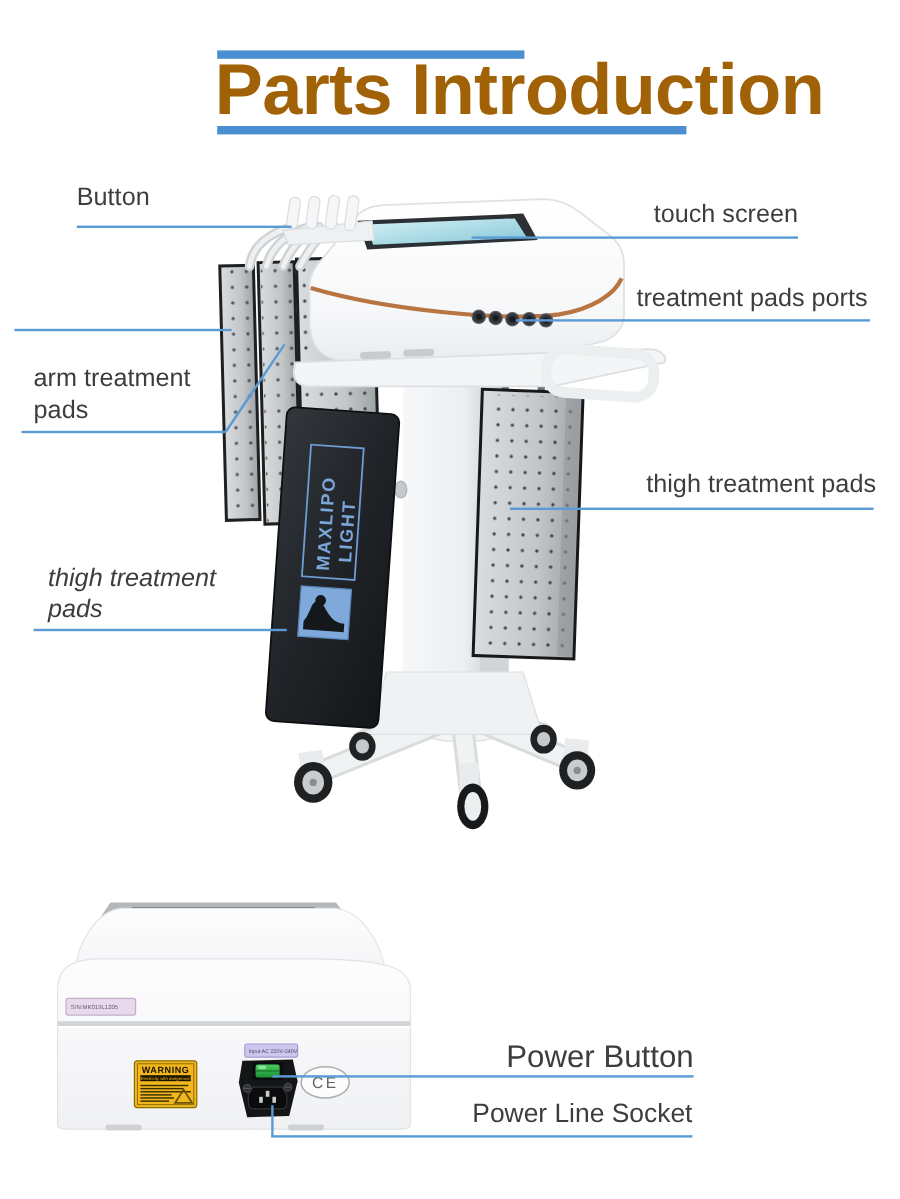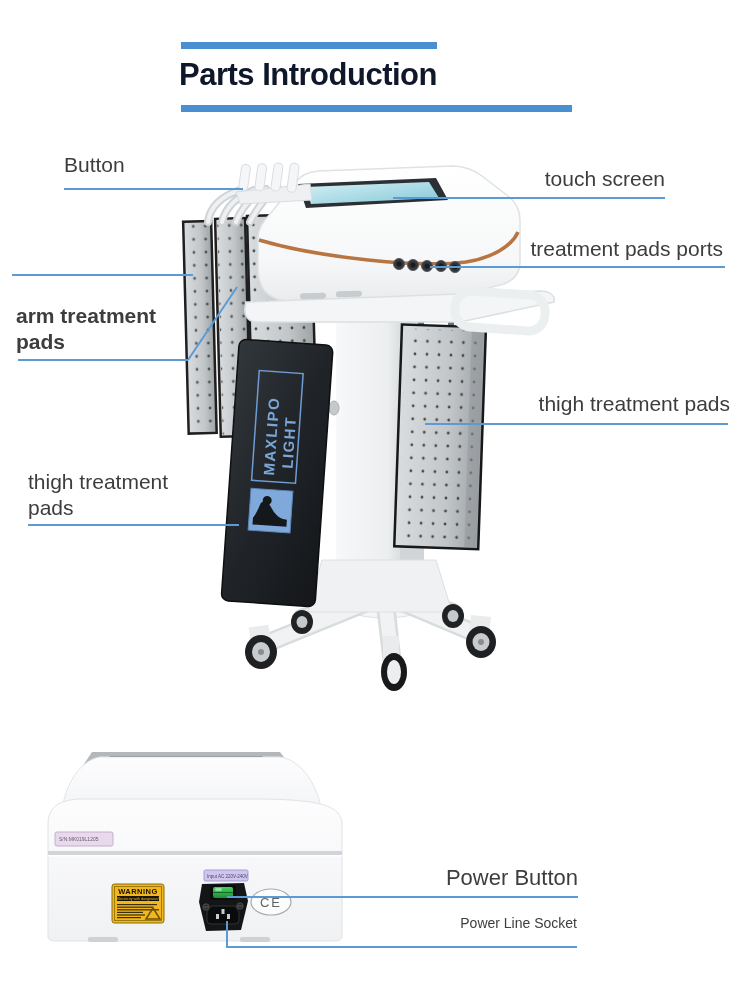--- a/index.html
+++ b/index.html
@@ -2,46 +2,46 @@
 <html><head>
 <meta charset="utf-8">
 <style>
   html,body{margin:0;padding:0;background:#fff;}
   .canvas{position:relative;width:750px;height:999px;background:#ffffff;overflow:hidden;
           font-family:"Liberation Sans","DejaVu Sans",sans-serif;}
   svg{position:absolute;left:0;top:0;z-index:1;}
   .bar{position:absolute;background:#4a8fd1;z-index:2;}
   #bar-top{left:181px;top:42px;width:256px;height:7px;}
   #bar-bottom{left:181px;top:105px;width:391px;height:7px;}
-  .title{position:absolute;left:179px;top:57px;font-size:31px;font-weight:600;color:#0f172a;
+  .title{position:absolute;left:179px;top:40px;font-size:60px;font-weight:600;color:#a16207;
          letter-spacing:-0.5px;z-index:3;white-space:nowrap;}
   .lbl{position:absolute;color:#3d3d3d;font-size:21px;line-height:1.22;white-space:pre-line;z-index:4;}
   .lbl-r{text-align:right;}
   .lead{position:absolute;height:2px;background:#5b9bd5;z-index:3;}
   .lead-v{position:absolute;width:2px;background:#5b9bd5;z-index:3;}
   #lead-shelf{left:64px;top:188px;width:179px;}
   #lead-waist{left:12px;top:274px;width:181px;}
   #lead-arm{left:18px;top:359px;width:170px;}
   #lead-arm-diag{left:188px;top:359px;width:88px;transform-origin:0 50%;transform:rotate(-56.1deg);}
   #lead-touch{left:393px;top:197px;width:272px;}
   #lead-ports{left:430px;top:266px;width:295px;}
   #lead-thigh-r{left:425px;top:423px;width:303px;}
   #lead-thigh-l{left:28px;top:524px;width:211px;}
   #lead-power-btn{left:227px;top:896px;width:351px;}
   #lead-socket-h{left:226px;top:946px;width:351px;}
   #lead-socket-v{left:226px;top:921px;height:26px;}
   #lbl-shelf{left:64px;top:152px;}
   #lbl-waist{left:11px;top:219px;}
-  #lbl-arm{left:16px;top:303px;font-weight:bold;}
+  #lbl-arm{left:28px;top:303px;}
   #lbl-touch{right:85px;top:166px;}
   #lbl-ports{right:27px;top:236px;}
   #lbl-thigh-r{right:20px;top:391px;}
-  #lbl-thigh-l{left:28px;top:469px;}
-  #lbl-power-btn{right:172px;top:865px;font-size:22px;}
-  #lbl-socket{right:173px;top:915px;font-size:14px;}
+  #lbl-thigh-l{left:40px;top:469px;font-style:italic;}
+  #lbl-power-btn{right:172px;top:865px;font-size:26px;}
+  #lbl-socket{right:173px;top:915px;font-size:22px;}
   text{font-family:"Liberation Sans","DejaVu Sans",sans-serif;}
 </style>
 </head>
 <body>
 
 <div class="canvas">
 
   <svg width="750" height="999" viewBox="0 0 750 999">
     <defs>
       <pattern id="dots" width="12" height="13" patternUnits="userSpaceOnUse">

